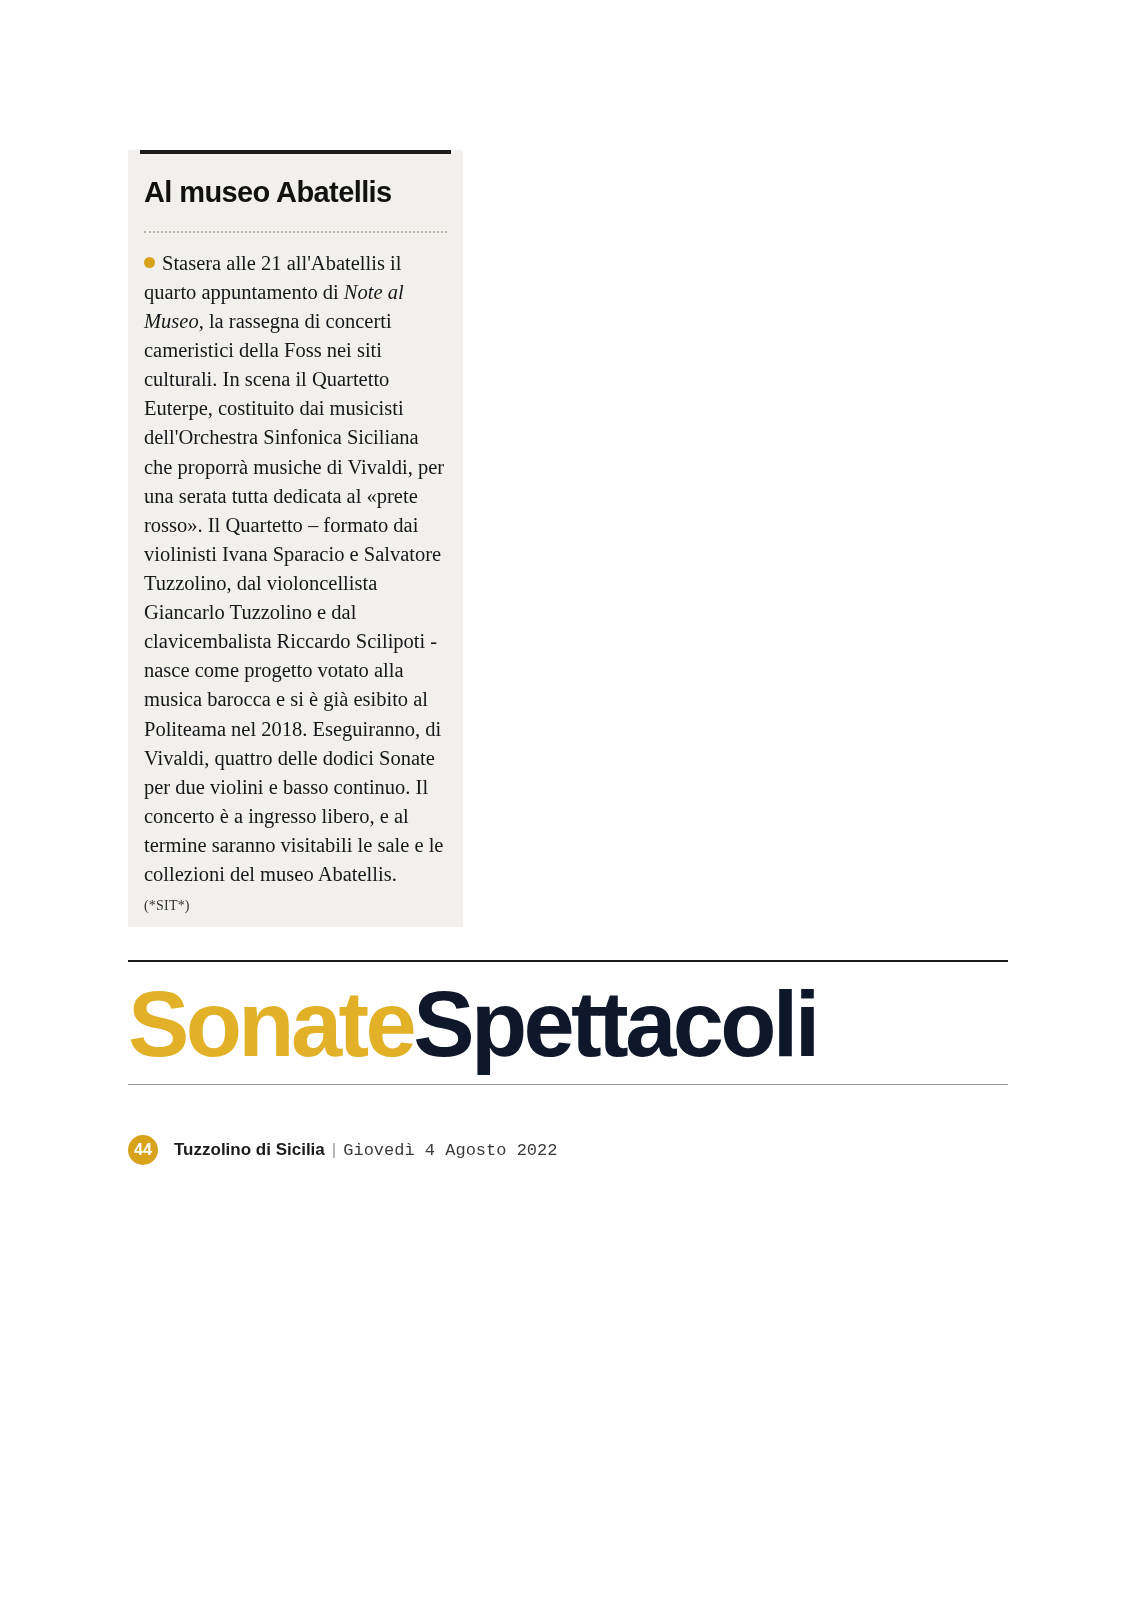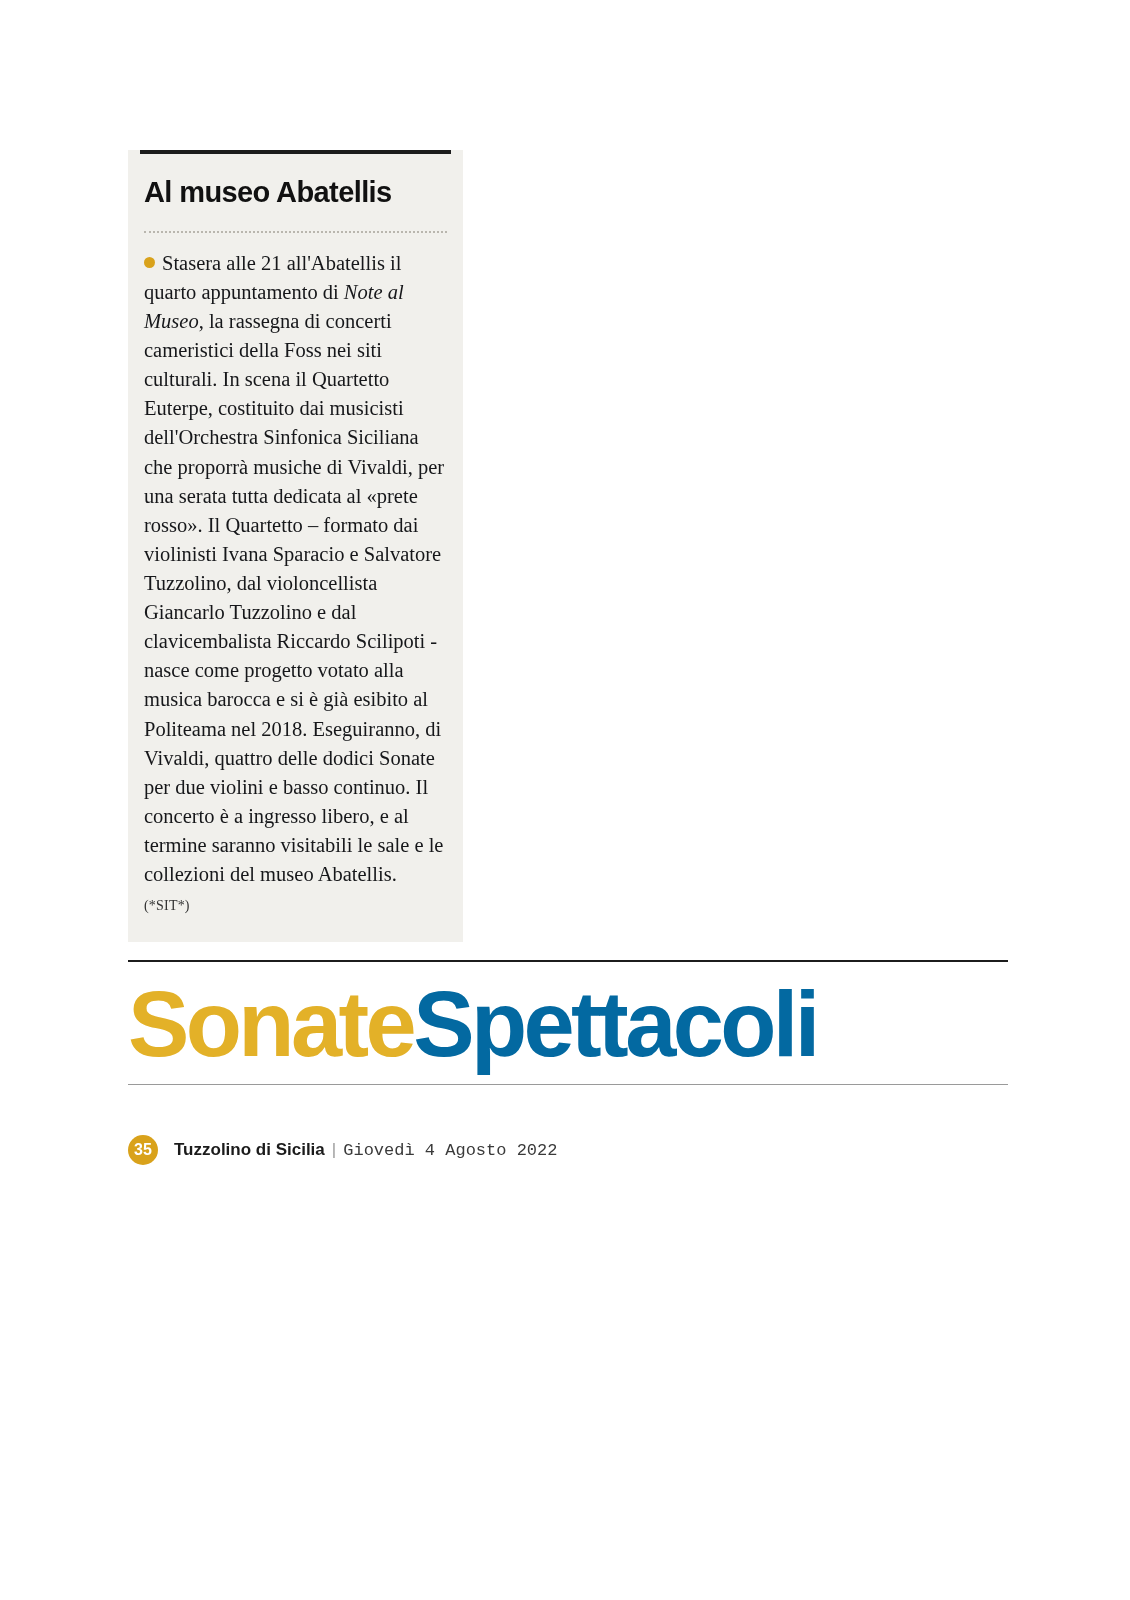--- a/index.html
+++ b/index.html
@@ -23,21 +23,21 @@
     width: 335px;
     background: #f1f0ec;
     padding: 0;
   }
   .article-rule {
     height: 4px;
     background: #1c1c1c;
     margin: 0 12px 0 12px;
   }
   .article-inner {
-    padding: 14px 16px 24px 16px;
+    padding: 14px 16px 9px 16px;
   }
   .headline {
     font-family: "Liberation Sans", sans-serif;
     font-weight: bold;
     font-size: 29px;
     line-height: 1.13;
     letter-spacing: -0.6px;
     color: #111111;
     margin: 8px 0 0 0;
   }
@@ -149,23 +149,23 @@
     <div class="dotted-rule"></div>
     <p class="body-text">
       <span class="bullet-dot"></span><span>Stasera alle 21 all'Abatellis il quarto appuntamento di </span><span class="ital">Note al Museo</span><span>, la rassegna di concerti cameristici della Foss nei siti culturali. In scena il Quartetto Euterpe, costituito dai musicisti dell'Orchestra Sinfonica Siciliana che proporrà musiche di Vivaldi, per una serata tutta dedicata al «prete rosso». Il Quartetto – formato dai violinisti Ivana Sparacio e Salvatore Tuzzolino, dal violoncellista Giancarlo Tuzzolino e dal clavicembalista Riccardo Scilipoti - nasce come progetto votato alla musica barocca e si è già esibito al Politeama nel 2018. Eseguiranno, di Vivaldi, quattro delle dodici Sonate per due violini e basso continuo. Il concerto è a ingresso libero, e al termine saranno visitabili le sale e le collezioni del museo Abatellis. </span><span class="credit">(*SIT*)</span>
     </p>
   </div>
 </div>
 
 <div class="section-band">
   <div class="band-rule-top"></div>
   <div class="section-title">
-    <span class="word-a" style="color: rgb(227, 177, 40);">Sonate</span><span class="word-b" style="color: #0369a1;">Spettacoli</span>
+    <span class="word-a" style="color: rgb(227, 177, 40);">Sonate</span><span class="word-b" style="color: #0f172a;">Spettacoli</span>
   </div>
   <div class="band-rule-bottom"></div>
 </div>
 
 <div class="footer">
-  <div class="page-badge">35</div>
+  <div class="page-badge">44</div>
   <span class="paper-name">Tuzzolino di Sicilia</span>
   <span class="sep">|</span>
   <span class="issue-date">Giovedì 4 Agosto 2022</span>
 </div>
 
 </body></html>

